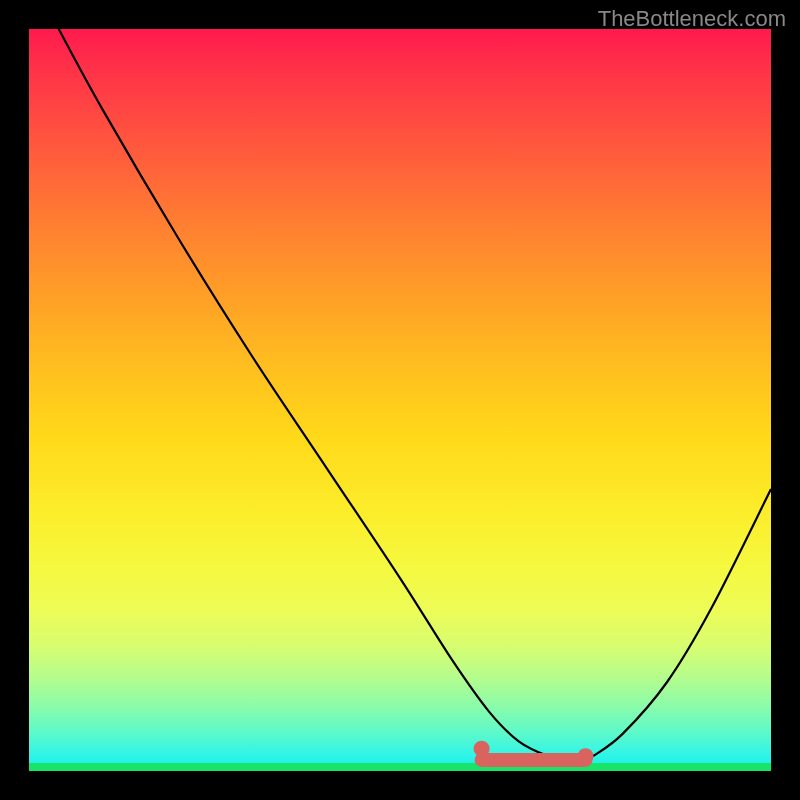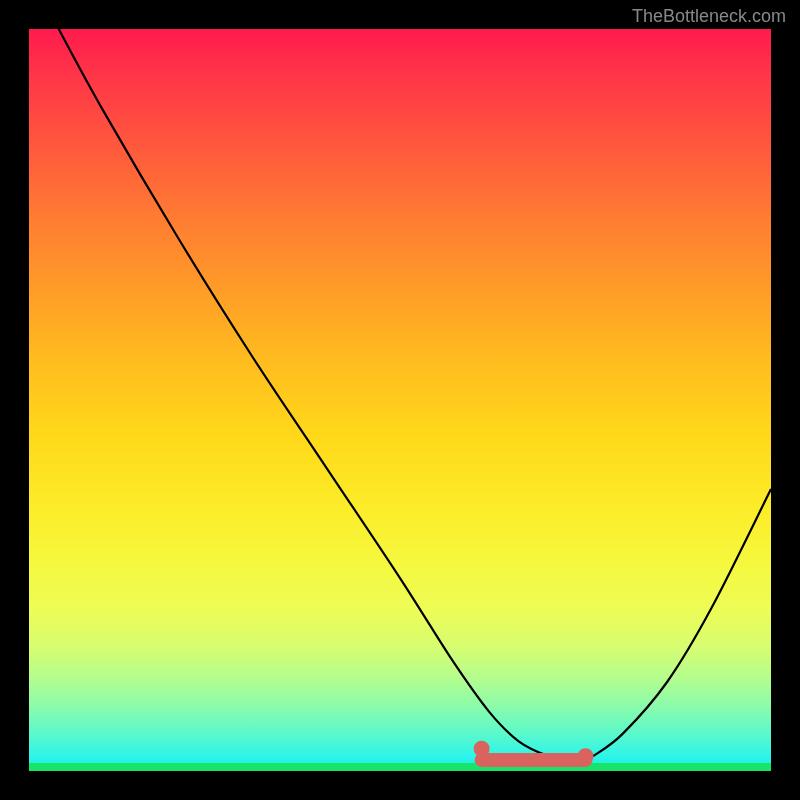--- a/index.html
+++ b/index.html
@@ -9,21 +9,21 @@
     background: #000;
     position: relative;
     overflow: hidden;
     font-family: Arial, sans-serif;
   }
   .watermark {
     position: absolute;
     top: 6px;
     right: 14px;
     color: #888;
-    font-size: 18px;
+    font-size: 22px;
     font-weight: normal;
     z-index: 10;
   }
   .plot-area {
     position: absolute;
     left: 29px;
     top: 29px;
     width: 742px;
     height: 742px;
     overflow: hidden;

